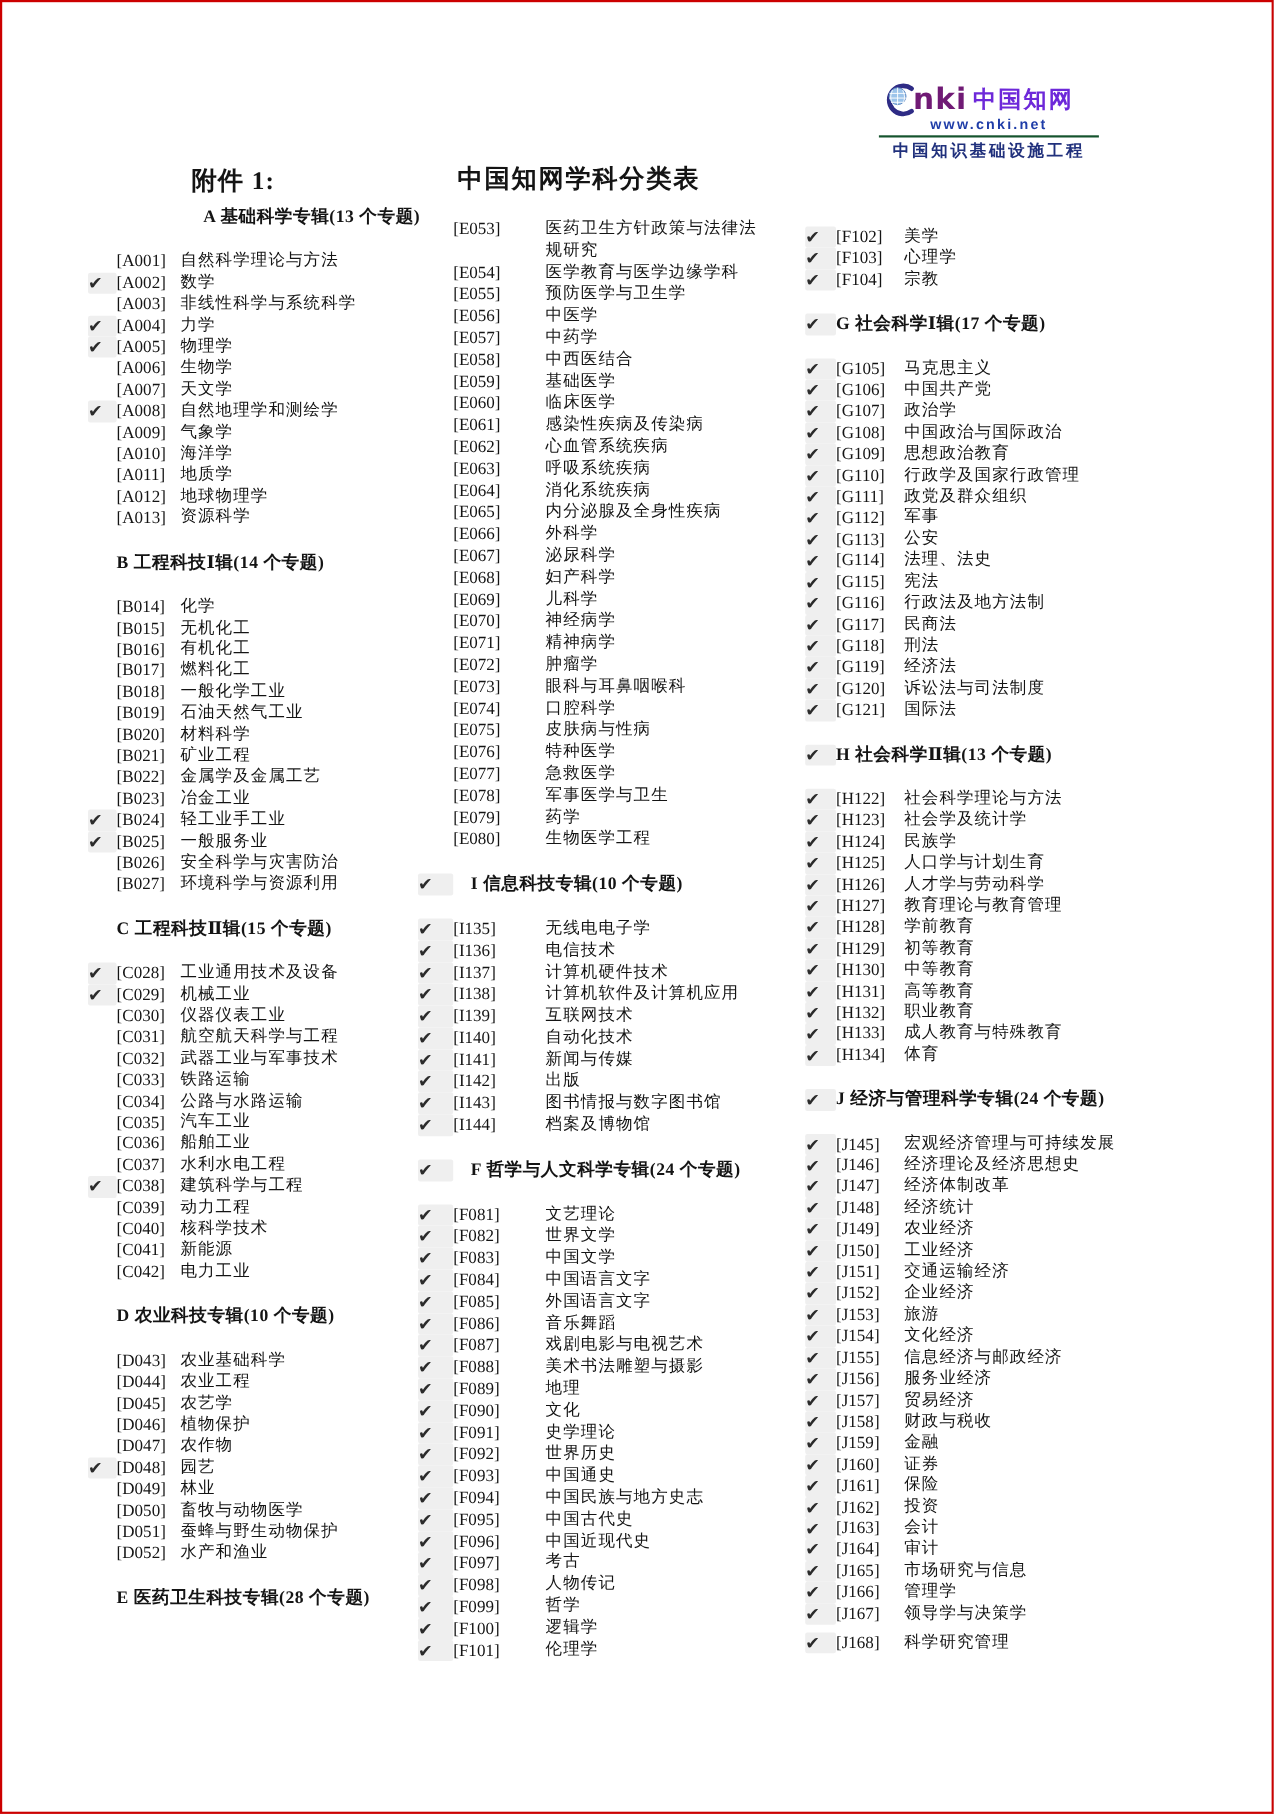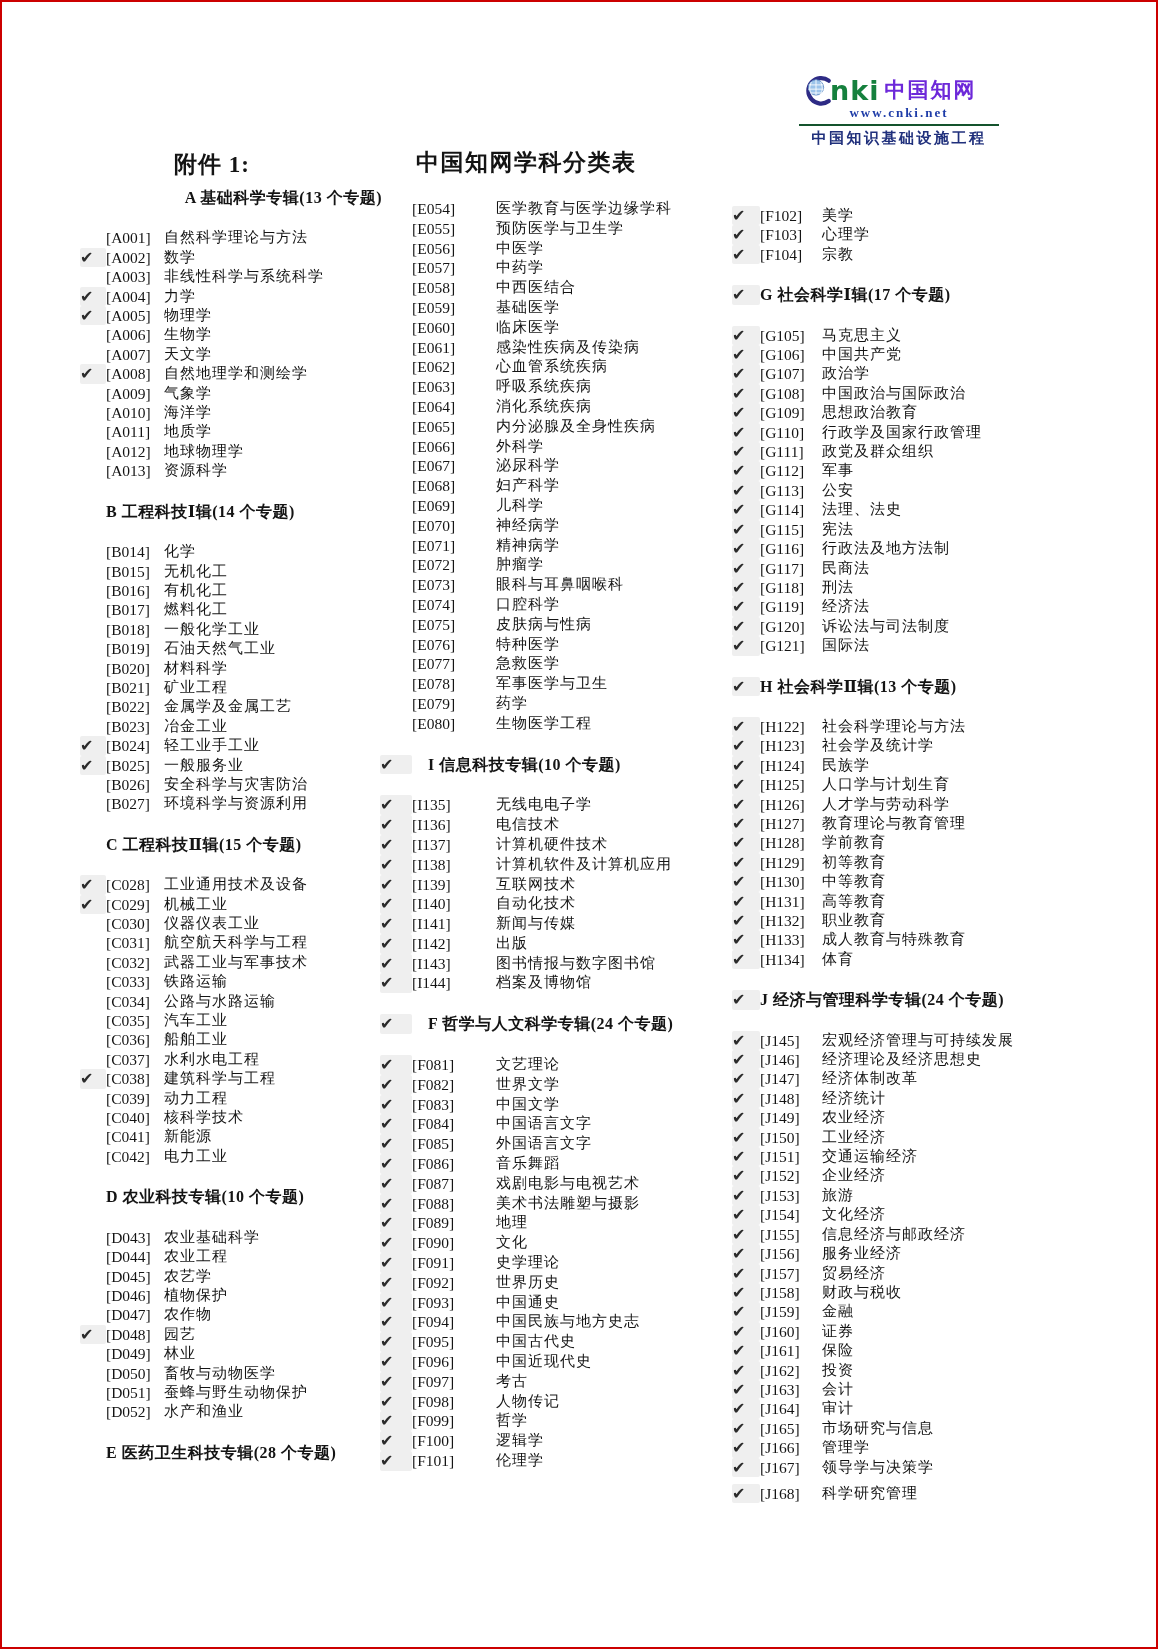--- a/index.html
+++ b/index.html
@@ -10,23 +10,23 @@
     overflow:hidden;
   }
   
   .attachment{position:absolute;left:172px;top:147px;font-size:23px;font-weight:bold;letter-spacing:1px;}
   .main-title{position:absolute;left:414px;top:145px;font-size:23px;font-weight:bold;letter-spacing:1.5px;}
 
   
   .logo{position:absolute;left:797px;top:70px;width:200px;}
   .logo-top{display:flex;align-items:center;height:36px;}
   .globe{width:34px;height:34px;flex:0 0 34px;}
-  .logo-nki{font-family:"DejaVu Sans",sans-serif;font-weight:bold;font-size:27px;color:#15803d;letter-spacing:1px;margin-left:-3px;}
+  .logo-nki{font-family:"DejaVu Sans",sans-serif;font-weight:bold;font-size:27px;color:#701a75;letter-spacing:1px;margin-left:-3px;}
   .logo-cjk{font-size:21px;font-weight:bold;color:#6d28d9;margin-left:5px;letter-spacing:2px;white-space:nowrap;}
-  .logo-url{font-family:Liberation Serif, serif;font-weight:bold;font-size:13px;color:#1f3da8;letter-spacing:2px;text-align:center;margin-top:-3px;}
+  .logo-url{font-family:Liberation Sans, sans-serif;font-weight:bold;font-size:13px;color:#1f3da8;letter-spacing:2px;text-align:center;margin-top:-3px;}
   .logo-tagline{margin-top:3px;border-top:2px solid #14532d;padding-top:3px;color:#20307c;font-weight:bold;font-size:15px;letter-spacing:2.5px;white-space:nowrap;text-align:center;}
 
   
   .col{position:absolute;}
   #col0{left:78px; top:186px;width:302px;--lh:19.4px;--chk:26px;--code:58px;}
   #col1{left:378px;top:197px;width:310px;--lh:19.8px;--chk:32px;--code:84px;}
   #col2{left:730px;top:204px;width:330px;--lh:19.4px;--chk:28px;--code:62px;}
 
   .row{display:flex;align-items:flex-start;min-height:var(--lh);}
   .row.gap{margin-top:7px;}
@@ -346,20 +346,25 @@
         <span class="name">水产和渔业</span>
       </div>
       <div class="sec-head">
         <span class="chk"></span>
         <span class="head-text">E 医药卫生科技专辑(28 个专题)</span>
       </div>
     </div>
   <div class="col" id="col1">
       <div class="row">
         <span class="chk"></span>
+        <span class="code">[E053]</span>
+        <span class="name">医药卫生方针政策与法律法规研究</span>
+      </div>
+      <div class="row">
+        <span class="chk"></span>
         <span class="code">[E054]</span>
         <span class="name">医学教育与医学边缘学科</span>
       </div>
       <div class="row">
         <span class="chk"></span>
         <span class="code">[E055]</span>
         <span class="name">预防医学与卫生学</span>
       </div>
       <div class="row">
         <span class="chk"></span>

